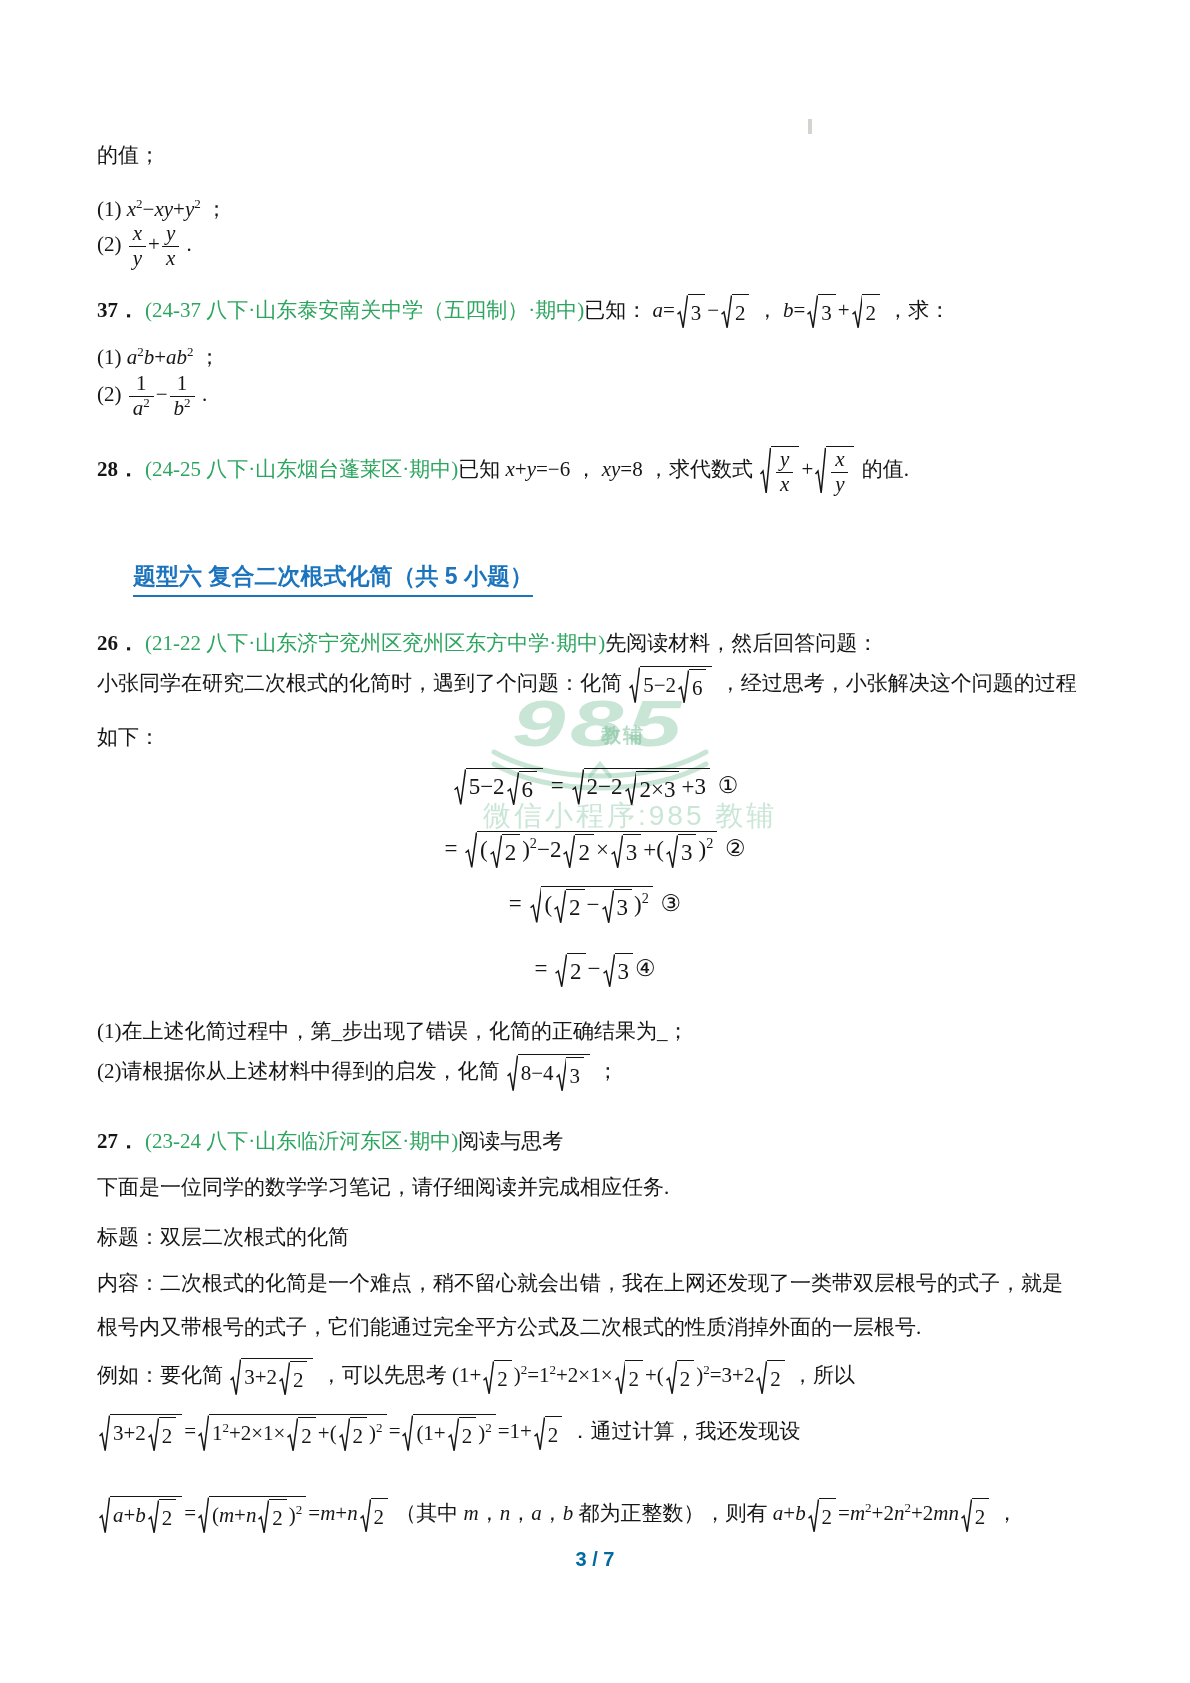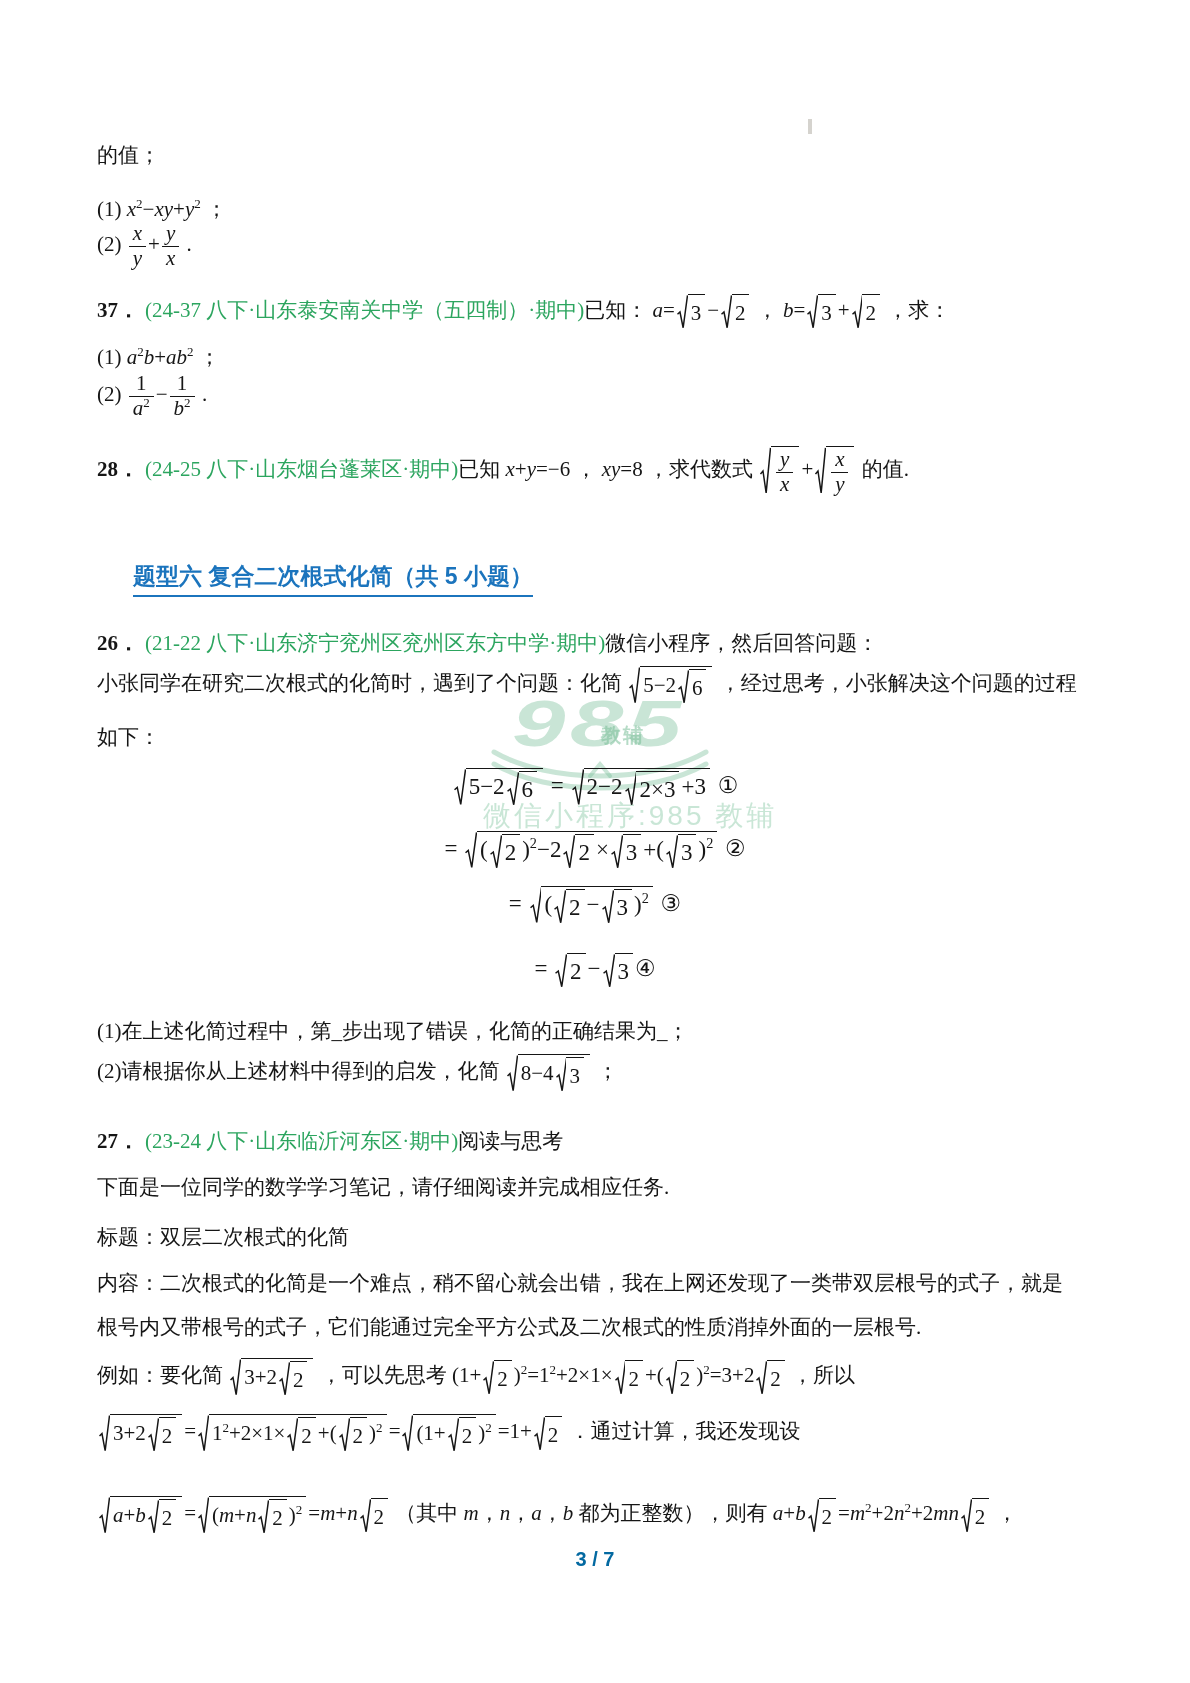--- a/index.html
+++ b/index.html
@@ -149,21 +149,21 @@
             <span class="radicand"><span class="frac">
                 <span class="fnum"><i class="mv">x</i></span>
                 <span class="fden"><i class="mv">y</i></span>
               </span></span>
           </span> 的值.</span>
     </div>
 
     <div class="heading" style="top:561px"><span class="hd-inner">题型六  复合二次根式化简（共 5 小题）</span></div>
 
     <div class="ln" style="top:626px">
-      <span class="qnum">26．</span><span class="cite">(21-22 八下·山东济宁兖州区兖州区东方中学·期中)</span><span class="mseg">微信小程序，然后回答问题：</span>
+      <span class="qnum">26．</span><span class="cite">(21-22 八下·山东济宁兖州区兖州区东方中学·期中)</span><span class="mseg">先阅读材料，然后回答问题：</span>
     </div>
     <div class="ln" style="top:666px"><span class="mseg">小张同学在研究二次根式的化简时，遇到了个问题：化简 <span class="sqrt">
             <svg viewBox="0 0 11 24" preserveAspectRatio="none" class="rad">
               <path d="M0.5 13.5 L3 12 L6.2 22.5 L10.6 0.9" fill="none" stroke="currentColor" stroke-width="1.5" vector-effect="non-scaling-stroke"></path>
             </svg>
             <span class="radicand">5−2<span class="sqrt">
                 <svg viewBox="0 0 11 24" preserveAspectRatio="none" class="rad">
                   <path d="M0.5 13.5 L3 12 L6.2 22.5 L10.6 0.9" fill="none" stroke="currentColor" stroke-width="1.5" vector-effect="non-scaling-stroke"></path>
                 </svg>
                 <span class="radicand">6</span>

